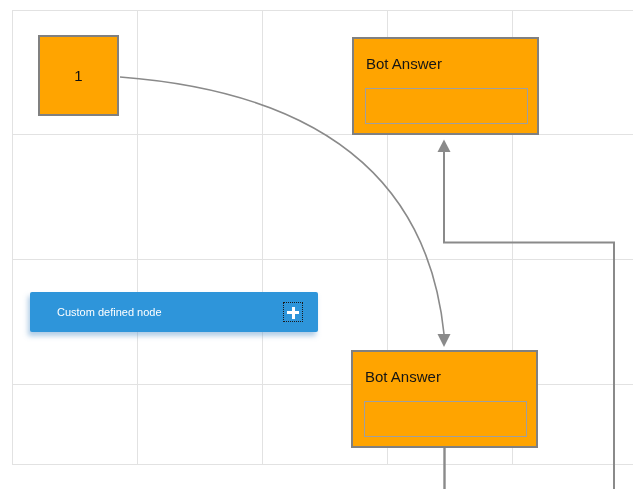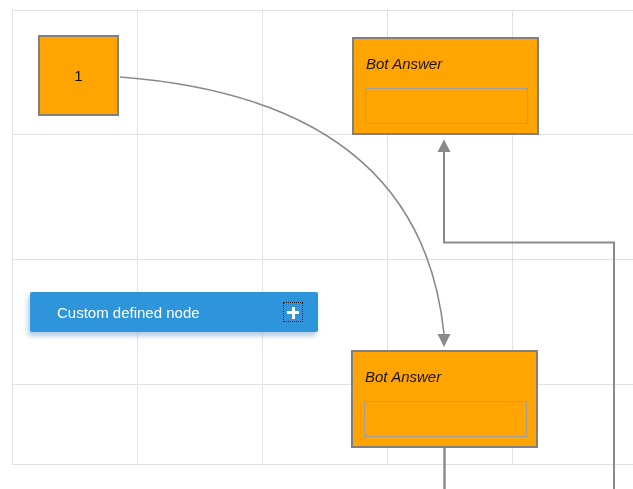--- a/index.html
+++ b/index.html
@@ -44,21 +44,21 @@
   #node-start {
     left: 38px; top: 35px;
     width: 81px; height: 81px;
     display: flex;
     align-items: center;
     justify-content: center;
     font-size: 15px;
     color: #111111;
   }
   .bot-node {
-    width: 187px; height: 98px; font-style: italic;
+    width: 187px; height: 98px;
   }
   #node-bot-top { left: 352px; top: 37px; }
   #node-bot-bottom { left: 351px; top: 350px; }
   .bot-title {
     position: absolute;
     left: 12px; top: 17px;
     font-size: 15px;
     line-height: 16px;
     color: #151515;
     white-space: nowrap;
@@ -74,21 +74,21 @@
     left: 30px; top: 292px;
     width: 288px; height: 40px;
     background: var(--blue, #2e95da);
     border-radius: 2px;
     box-shadow: -2px 4px 5px rgba(100, 155, 205, 0.5);
     display: flex;
     align-items: center;
   }
   .custom-label {
     margin-left: 27px;
-    font-size: 15px;
+    font-size: 11px;
     color: var(--text_light, #ffffff);
     white-space: nowrap;
   }
   #add-port-button {
     position: absolute;
     right: 15px; top: 10px;
     width: 20px; height: 20px;
     border: 1px dotted #1b1b1b;
     box-sizing: border-box;
     cursor: pointer;

